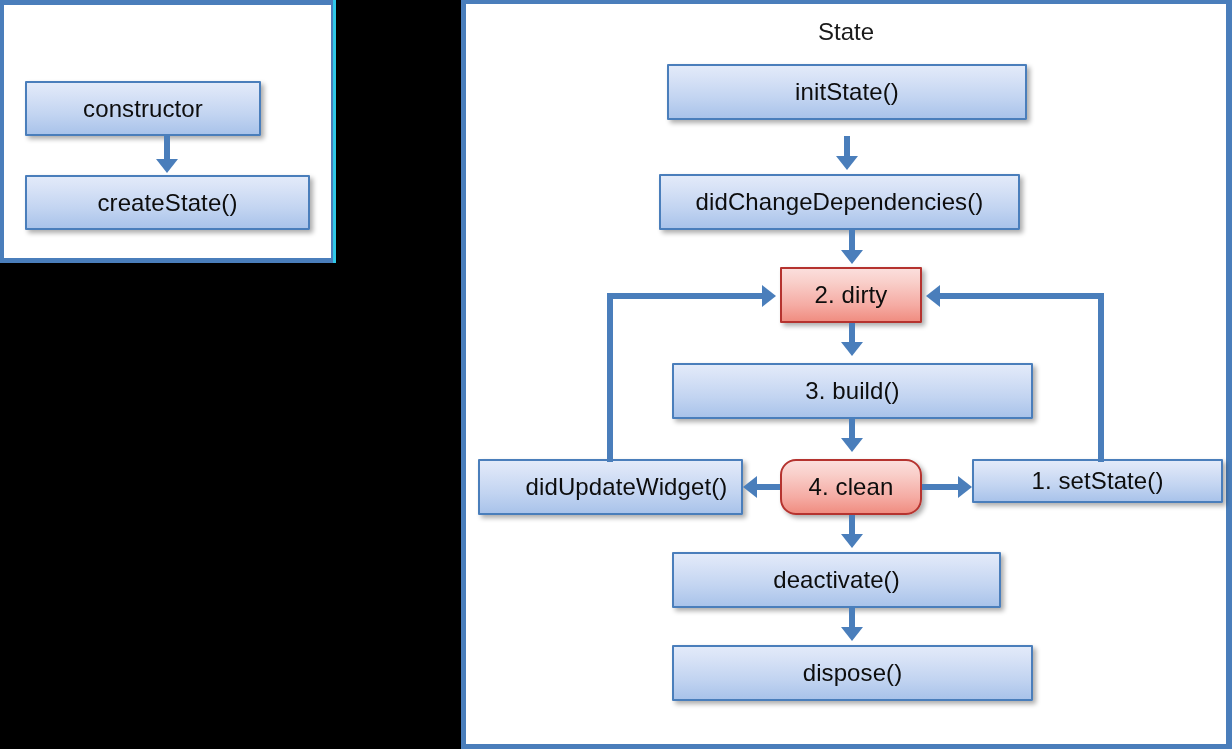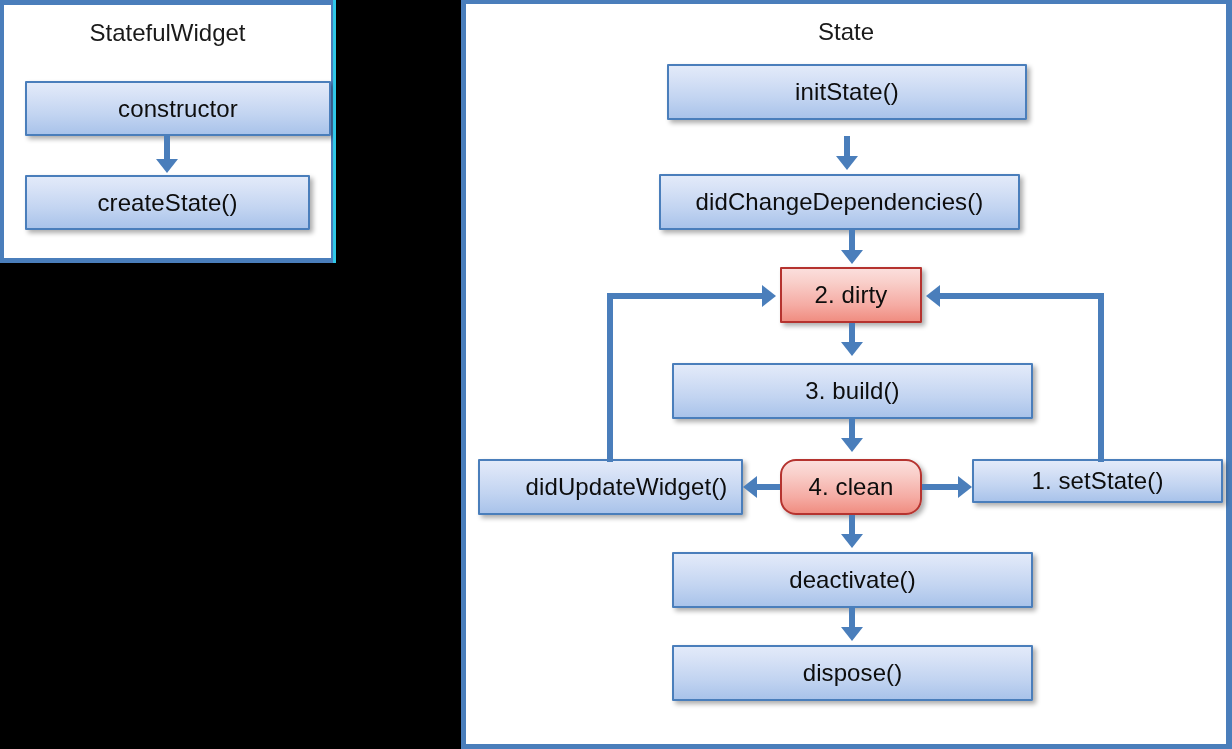--- a/index.html
+++ b/index.html
@@ -107,23 +107,22 @@
     border-bottom: 11px solid transparent;
     border-left: 14px solid #4a7ebb;
   }
   .vline { width: 6px; }
   .hline { height: 6px; }
 </style>
 </head>
 <body>
 
 <div class="panel" id="panel-stateful">
-  <div class="panel-title">StatefulWidget</div>
-
-  <div class="node blue" style="left:21px; top:76px; width:306px; height:55px;">
+
+  <div class="node blue" style="left:21px; top:76px; width:236px; height:55px;">
     <span>constructor</span>
   </div>
 
   <div class="arrow-line vline" style="left:160px; top:131px; height:26px;"></div>
   <div class="arrow-head down" style="left:152px; top:154px;"></div>
 
   <div class="node blue" style="left:21px; top:170px; width:285px; height:55px;">
     <span>createState()</span>
   </div>
 </div>
@@ -181,21 +180,21 @@
   <div class="arrow-line hline" style="left:141px; top:289px; width:156px;"></div>
   <div class="arrow-head right" style="left:296px; top:281px;"></div>
 
   <div class="arrow-line vline" style="left:632px; top:289px; height:169px;"></div>
   <div class="arrow-line hline" style="left:473px; top:289px; width:165px;"></div>
   <div class="arrow-head left" style="left:460px; top:281px;"></div>
 
   <div class="arrow-line vline" style="left:383px; top:511px; height:22px;"></div>
   <div class="arrow-head down" style="left:375px; top:530px;"></div>
 
-  <div class="node blue" style="left:206px; top:548px; width:361px; height:56px;">
+  <div class="node blue" style="left:206px; top:548px; width:329px; height:56px;">
     <span>deactivate()</span>
   </div>
 
   <div class="arrow-line vline" style="left:383px; top:604px; height:22px;"></div>
   <div class="arrow-head down" style="left:375px; top:623px;"></div>
 
   <div class="node blue" style="left:206px; top:641px; width:361px; height:56px;">
     <span>dispose()</span>
   </div>
 </div>

